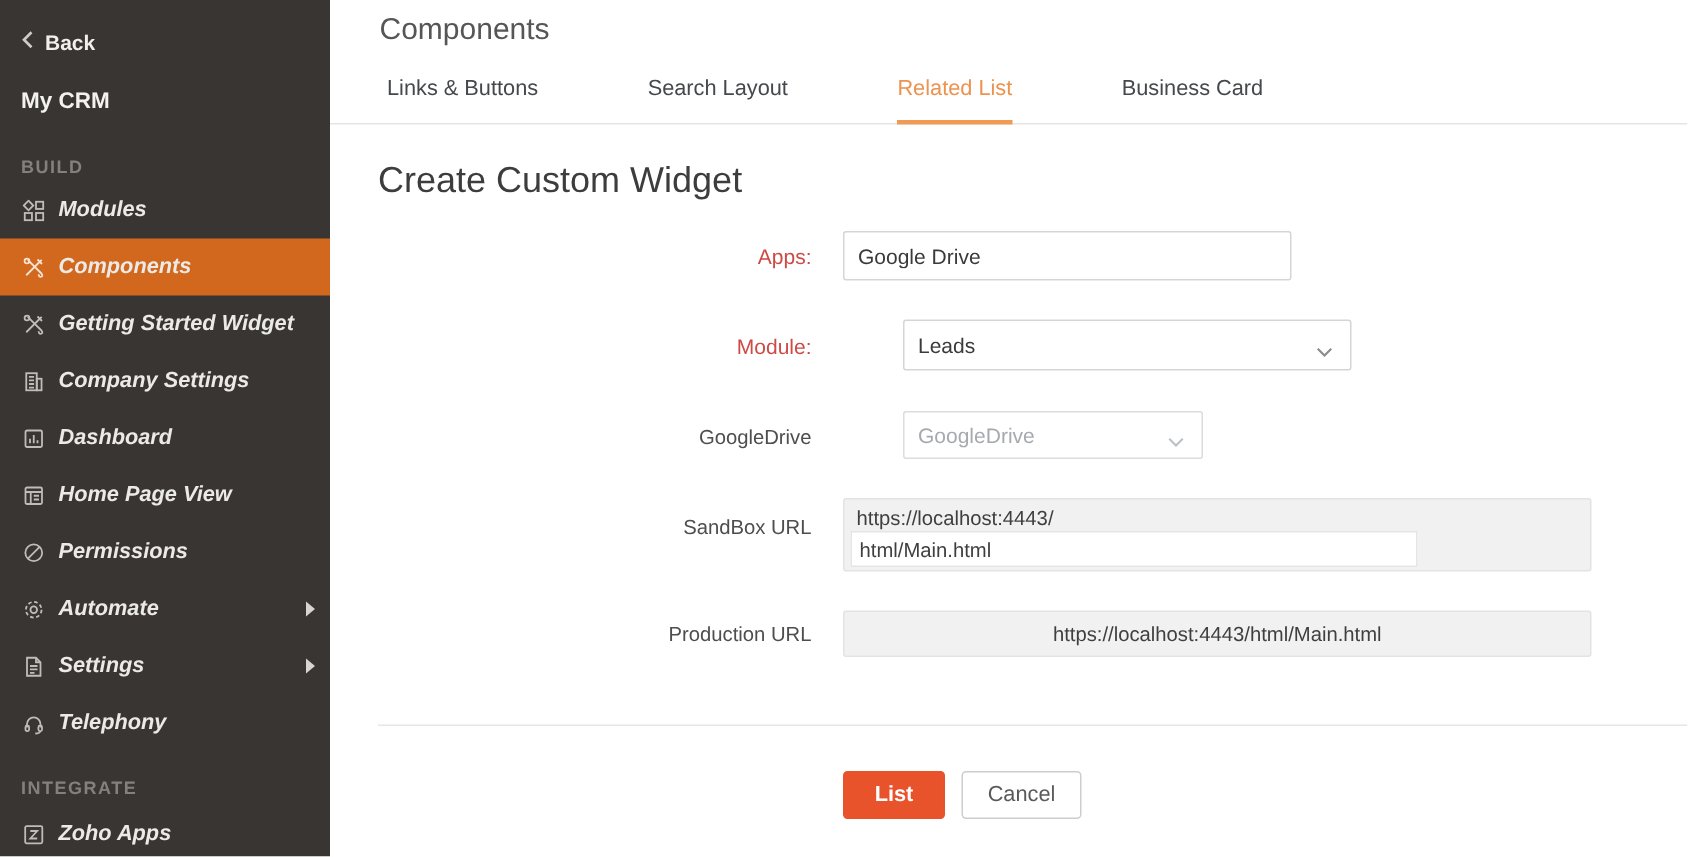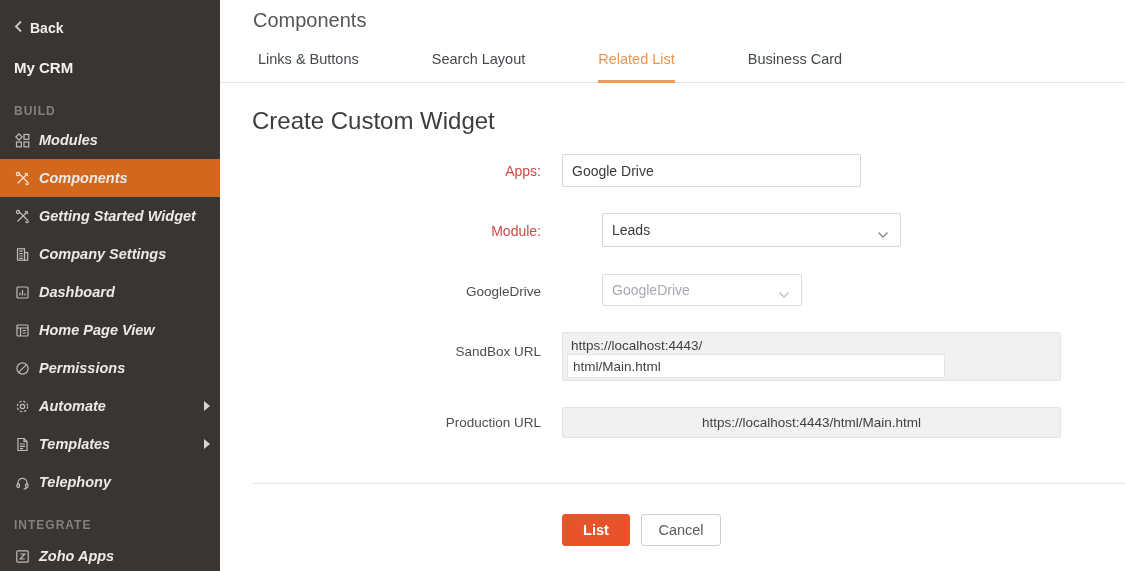--- a/index.html
+++ b/index.html
@@ -164,21 +164,21 @@
     </div>
 
     <div class="sb-item" style="top:425px">
       <span class="sb-icon">
         <svg width="15" height="15" viewBox="0 0 15 15">
             <path d="M3 1.5 h6 l3 3 V13.5 H3 Z"></path>
             <path d="M9 1.5 V4.5 h3"></path>
             <path d="M5 7 h5 M5 9.3 h5 M5 11.6 h3"></path>
           </svg>
       </span>
-      <span class="sb-label">Templates</span>
+      <span class="sb-label">Settings</span>
       <span class="sb-arrow"></span>
     </div>
 
     <div class="sb-item" style="top:463px">
       <span class="sb-icon">
         <svg width="15" height="15" viewBox="0 0 15 15">
             <path d="M3 10 V7.8 a4.5 4.5 0 0 1 9 0 V10"></path>
             <rect x="2" y="8.8" width="2.4" height="3.6" rx="1"></rect>
             <rect x="10.6" y="8.8" width="2.4" height="3.6" rx="1"></rect>
             <path d="M12 12.4 q-0.4 1.6 -3.5 1.6"></path>

